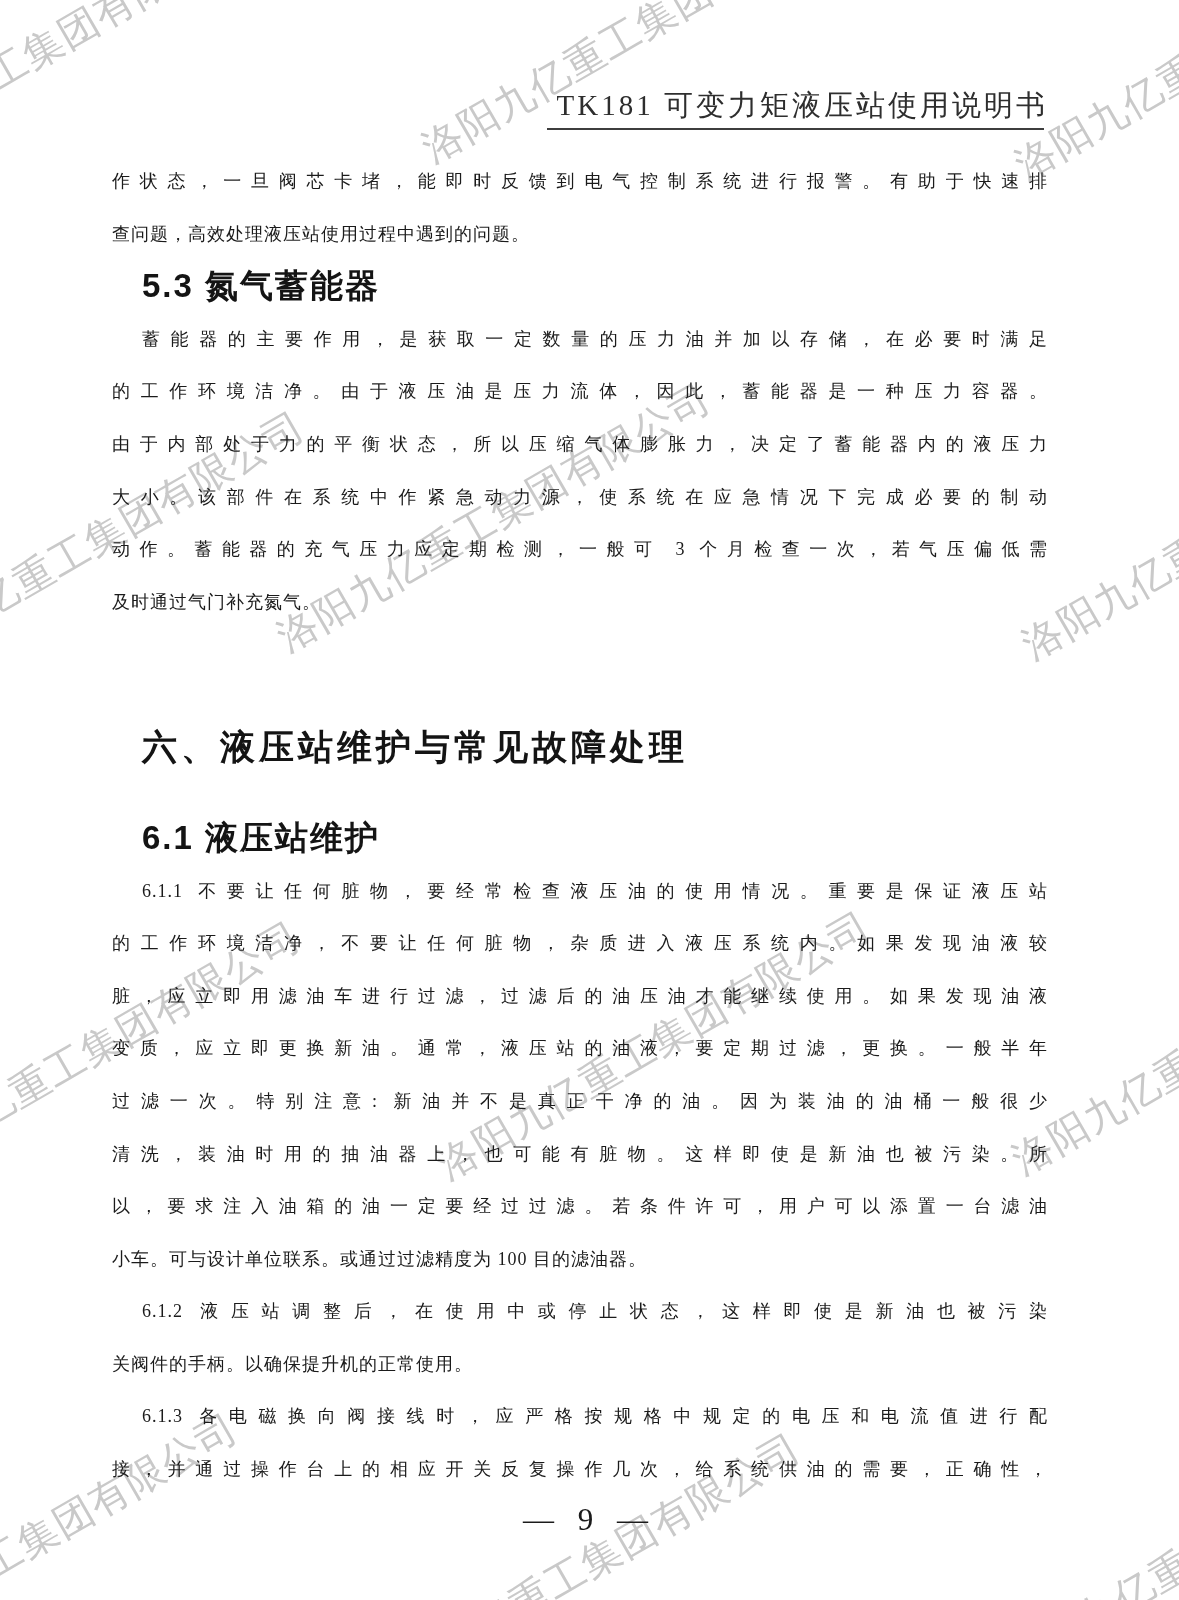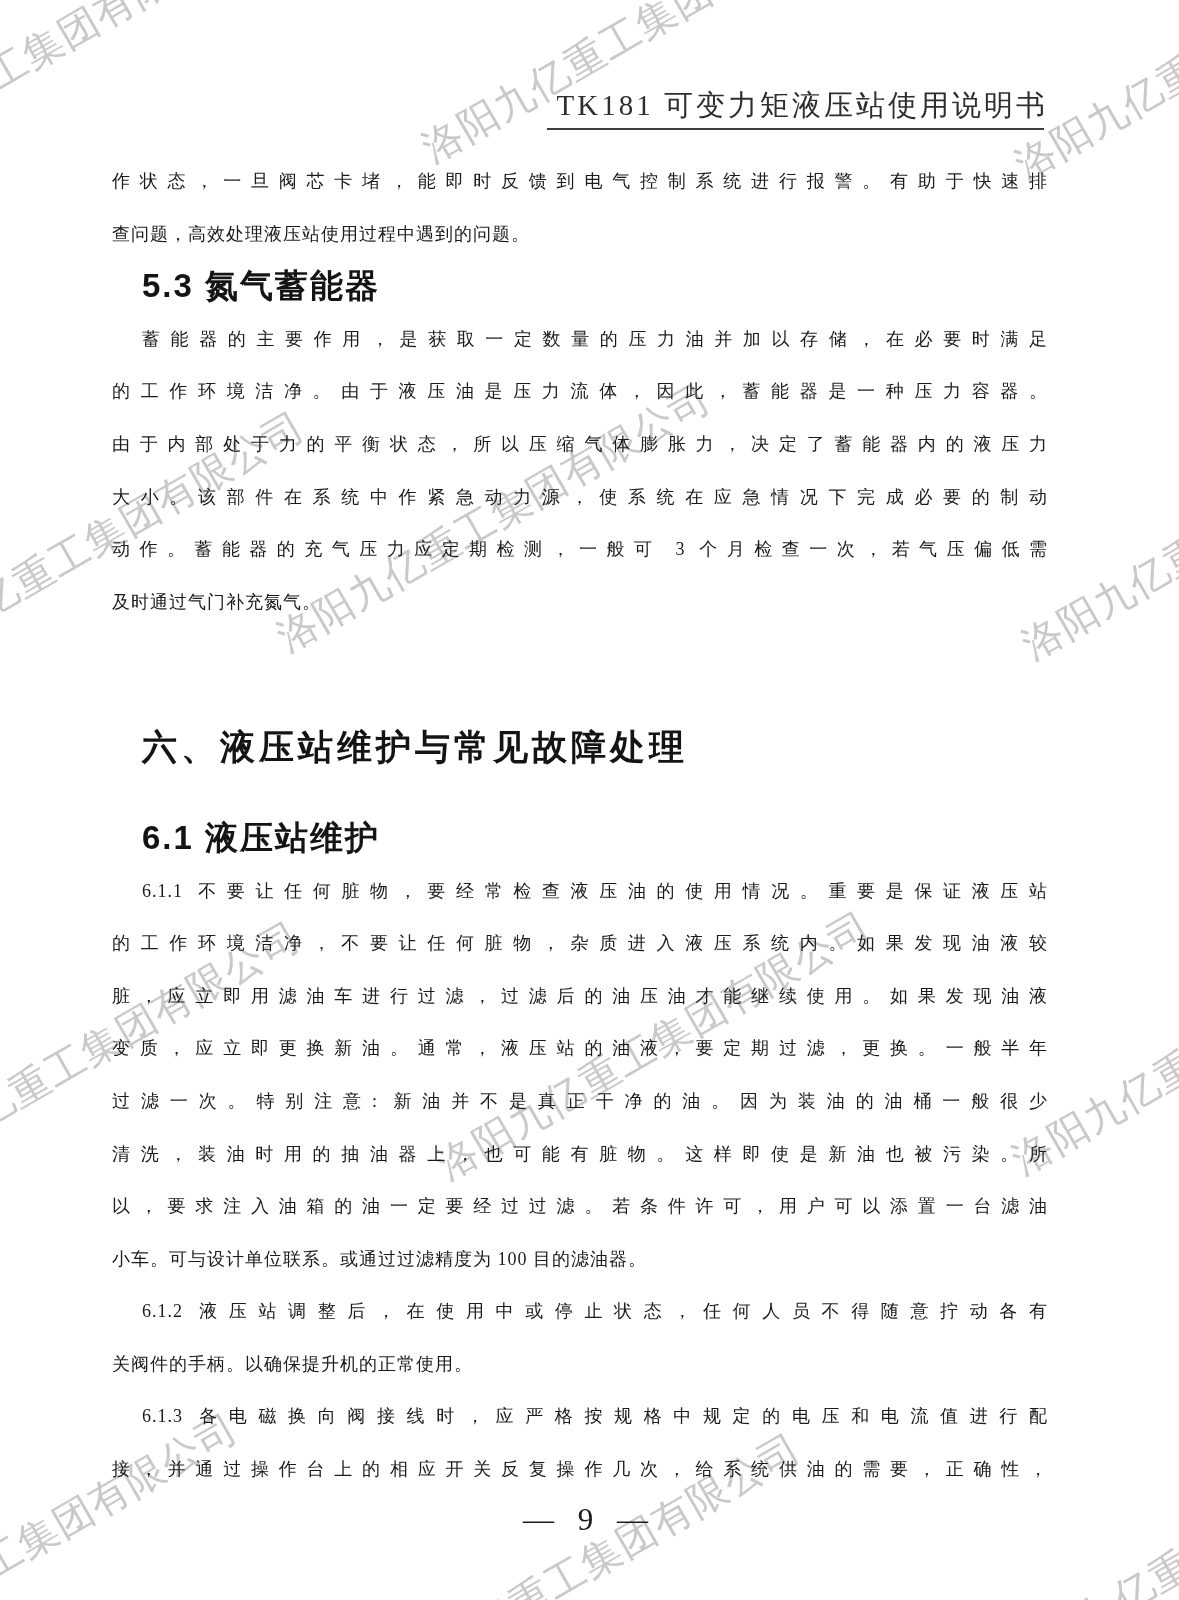--- a/index.html
+++ b/index.html
@@ -132,21 +132,21 @@
 
     <div class="ln ind">6.1.1 不要让任何脏物，要经常检查液压油的使用情况。重要是保证液压站</div>
     <div class="ln">的工作环境洁净，不要让任何脏物，杂质进入液压系统内。如果发现油液较</div>
     <div class="ln">脏，应立即用滤油车进行过滤，过滤后的油压油才能继续使用。如果发现油液</div>
     <div class="ln">变质，应立即更换新油。通常，液压站的油液，要定期过滤，更换。一般半年</div>
     <div class="ln">过滤一次。特别注意: 新油并不是真正干净的油。因为装油的油桶一般很少</div>
     <div class="ln">清洗，装油时用的抽油器上，也可能有脏物。这样即使是新油也被污染。所</div>
     <div class="ln">以，要求注入油箱的油一定要经过过滤。若条件许可，用户可以添置一台滤油</div>
     <div class="ln last">小车。可与设计单位联系。或通过过滤精度为 100 目的滤油器。</div>
 
-    <div class="ln ind">6.1.2 液压站调整后，在使用中或停止状态，任何人员不得随意拧动各有</div>
+    <div class="ln ind">6.1.2 液压站调整后，在使用中或停止状态，这样即使是新油也被污染</div>
     <div class="ln last">关阀件的手柄。以确保提升机的正常使用。</div>
 
     <div class="ln ind">6.1.3 各电磁换向阀接线时，应严格按规格中规定的电压和电流值进行配</div>
     <div class="ln">接，并通过操作台上的相应开关反复操作几次，给系统供油的需要，正确性，</div>
   </div>
 
   <div class="footer">— 9 —</div>
 
 </div>
 

